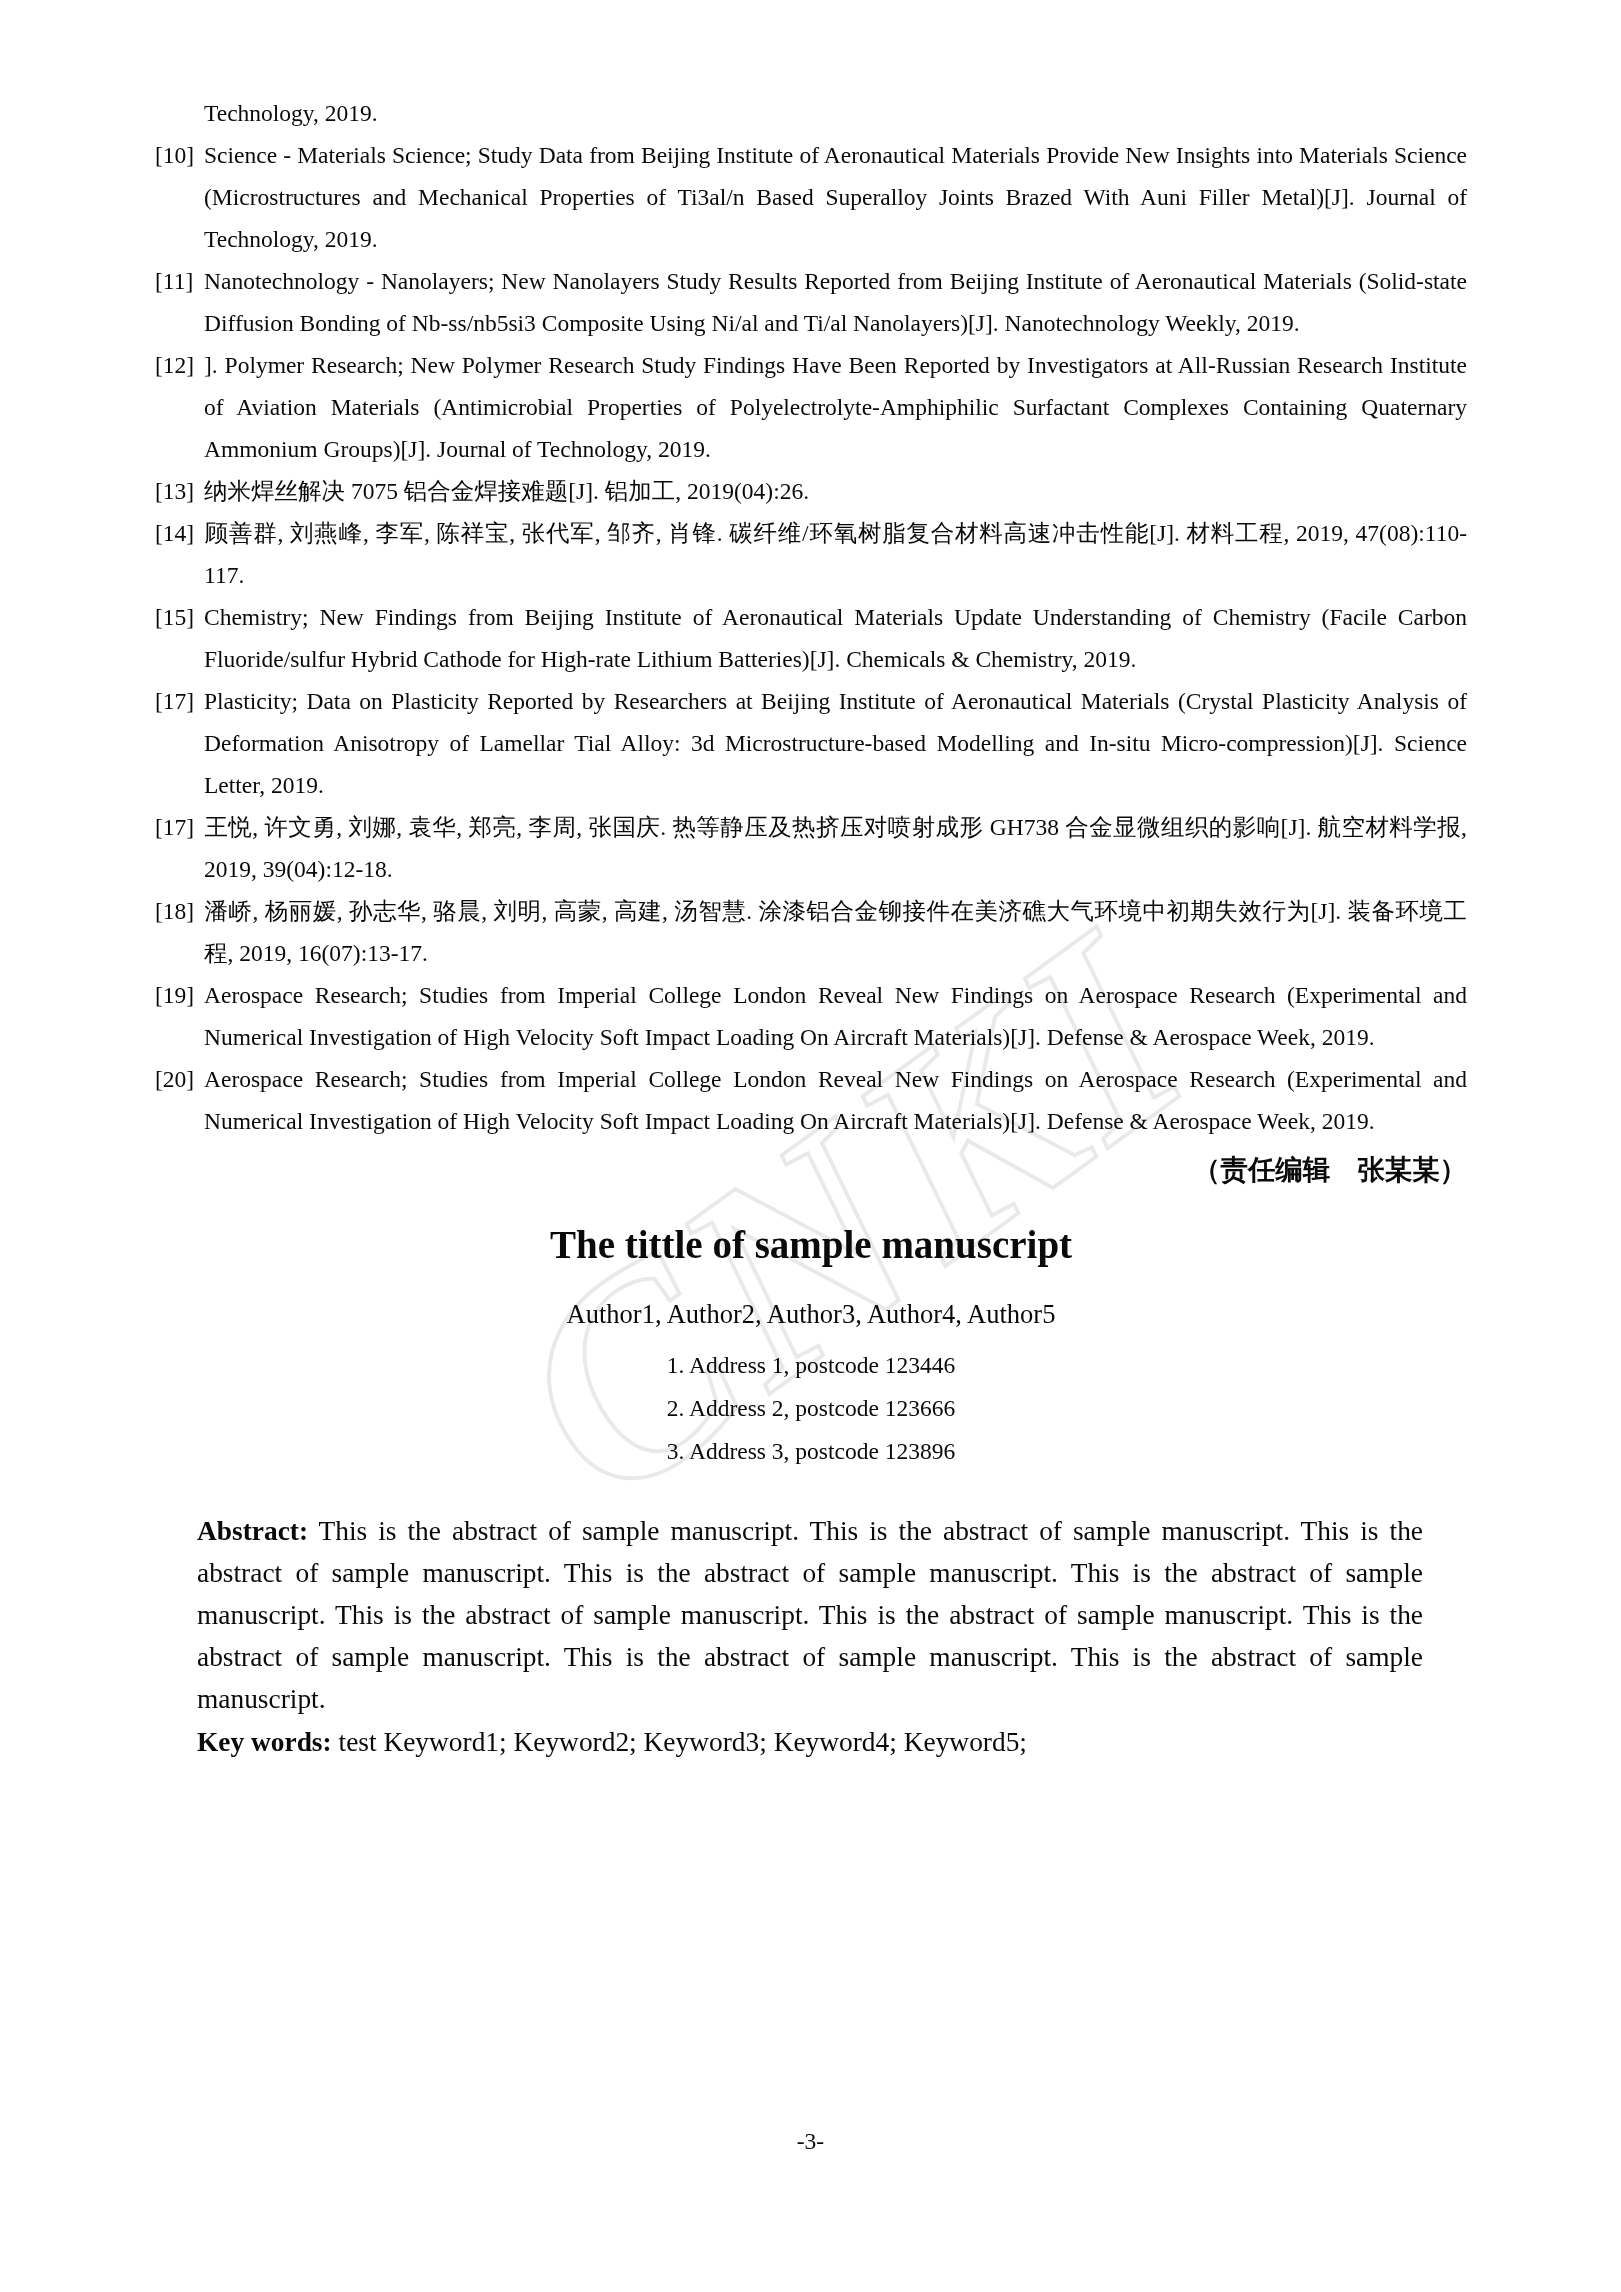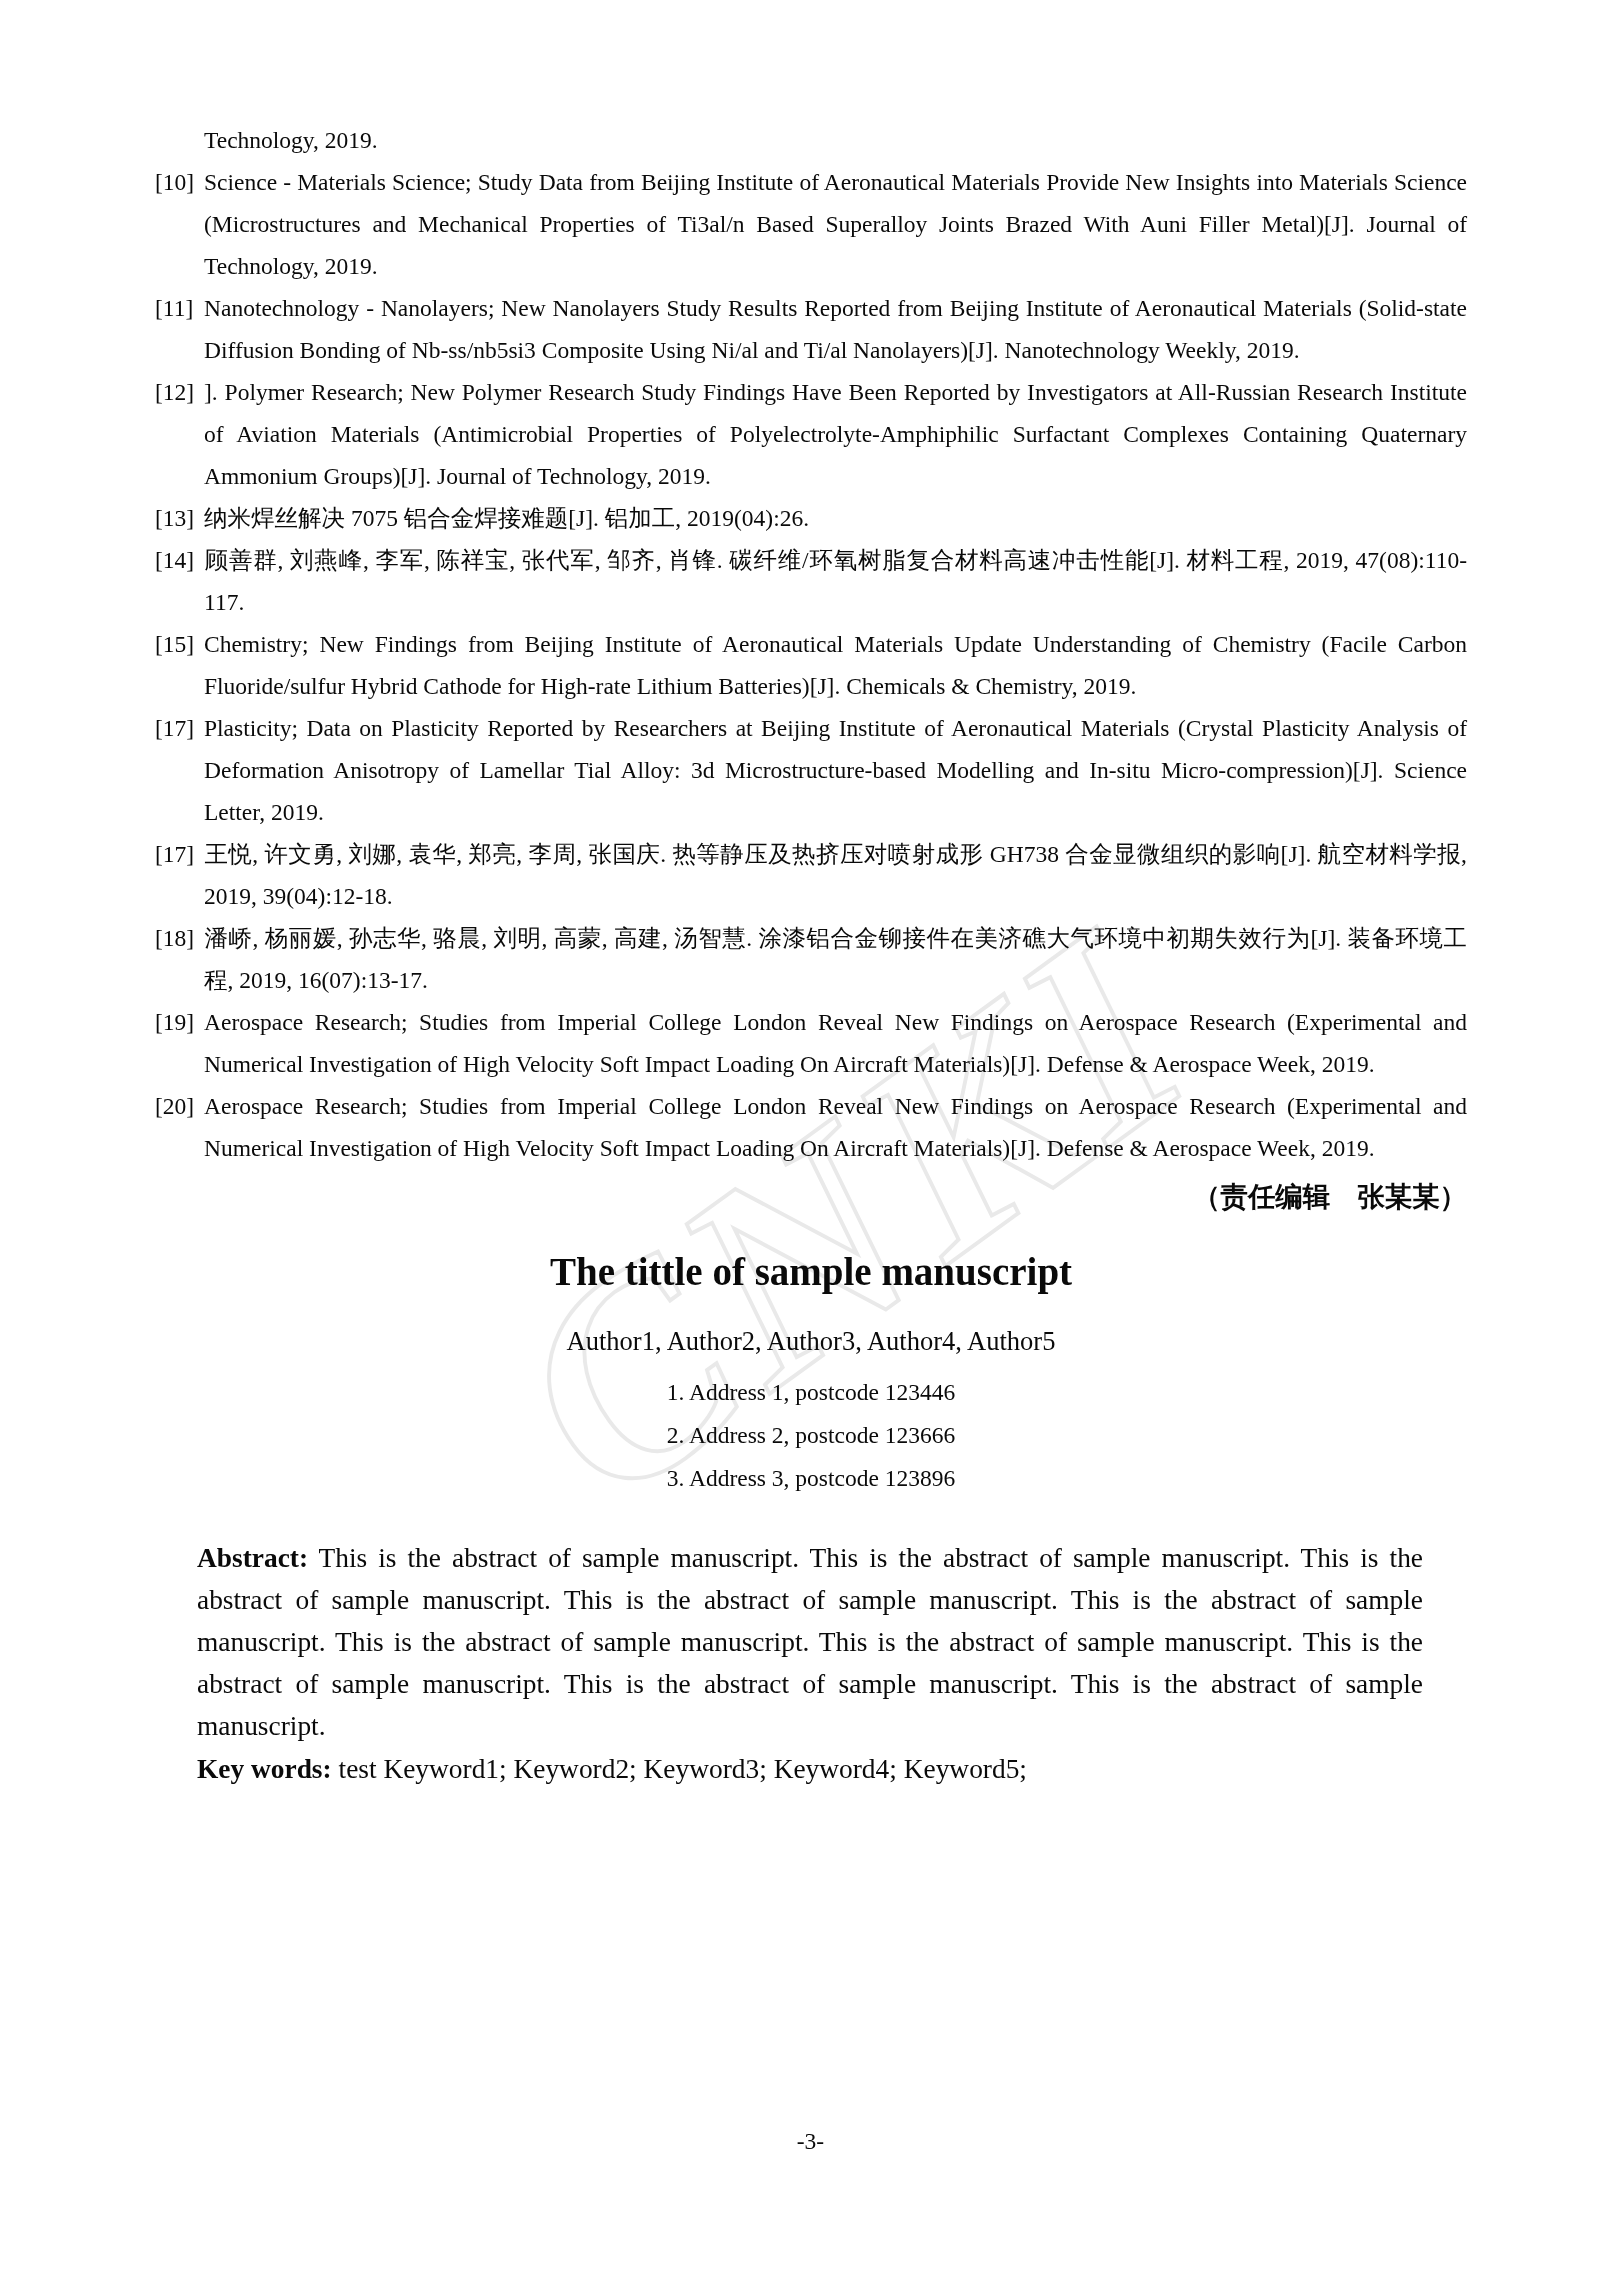--- a/index.html
+++ b/index.html
@@ -8,21 +8,21 @@
     width: 1621px;
     height: 2293px;
     margin: 0 auto;
     background: #ffffff;
     overflow: hidden;
     font-family: "Liberation Serif", "DejaVu Serif", serif;
     color: #0a0a0a;
   }
   .content {
     position: relative;
-    padding: 119px 154px 0 155px;
+    padding: 92px 154px 0 155px;
     z-index: 2;
   }
   
   .refs {
     font-size: 23.5px;
     line-height: 42px;
     text-align: justify;
   }
   .ref-carry { padding-left: 49px; }
   .refs ul { margin: 0; padding: 0; list-style: none; }

